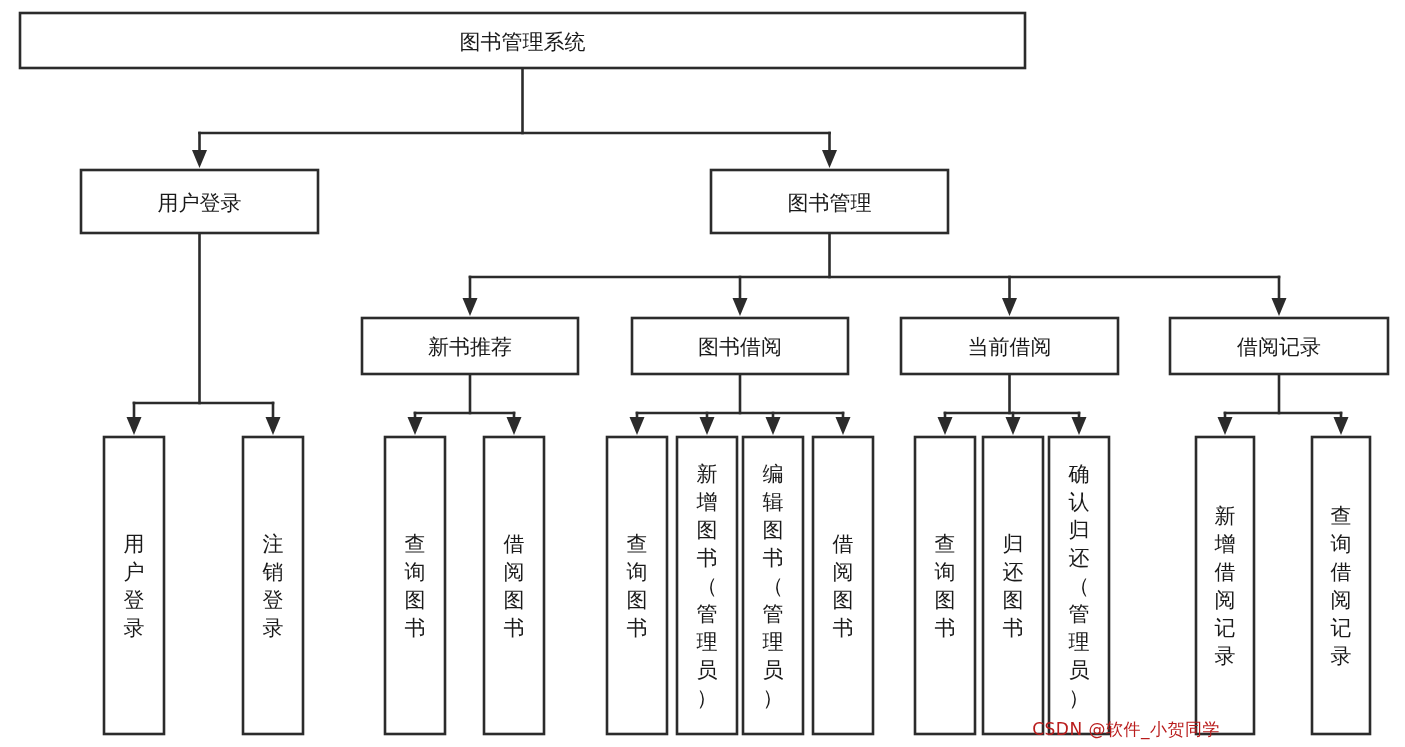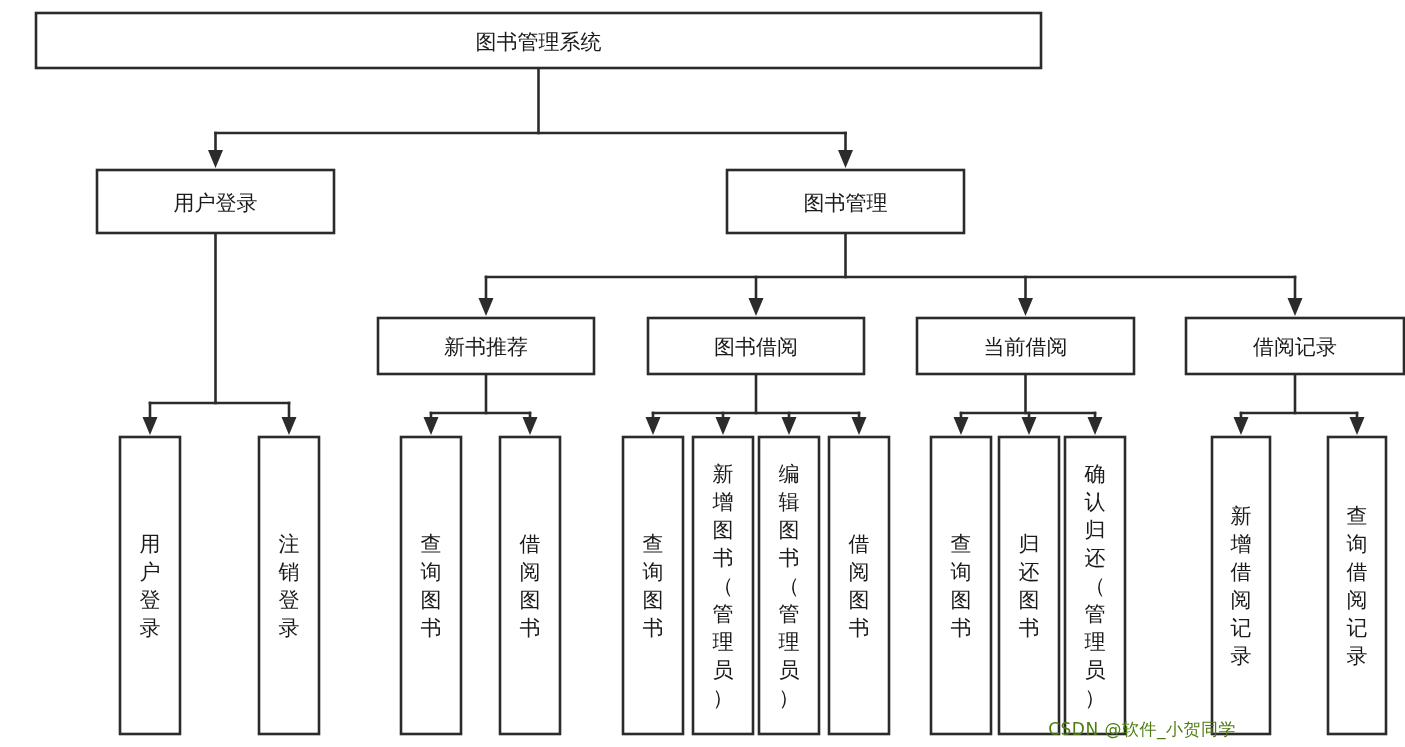--- a/index.html
+++ b/index.html
@@ -9,21 +9,21 @@
   }
   body {
     width: 1405px;
     height: 747px;
     font-family: "DejaVu Sans", "Liberation Sans", sans-serif;
     overflow: hidden;
     position: relative;
   }
   #diagram-root {
     position: absolute;
-    left: 16px; top: 0;
+    left: 0; top: 0;
     width: 1228px;
     height: 747px;
     text-decoration: underline;
   }
   svg.tree {
     display: block;
     width: 1405px;
     height: 747px;
   }
   .node-rect {
@@ -53,21 +53,21 @@
     font-size: 21px;
     fill: #1a1a1a;
     text-anchor: middle;
   }
   .watermark {
     position: absolute;
     right: 8px;
     bottom: 6px;
     font-family: "DejaVu Sans", "Liberation Sans", sans-serif;
     font-size: 17px;
-    color: #4d7c0f;
+    color: #b91c1c;
     letter-spacing: 0.5px;
     white-space: nowrap;
     user-select: none;
   }
 </style>
 </head>
 <body>
 
 <div id="diagram-root">
   <svg class="tree" viewBox="0 0 1405 747">

